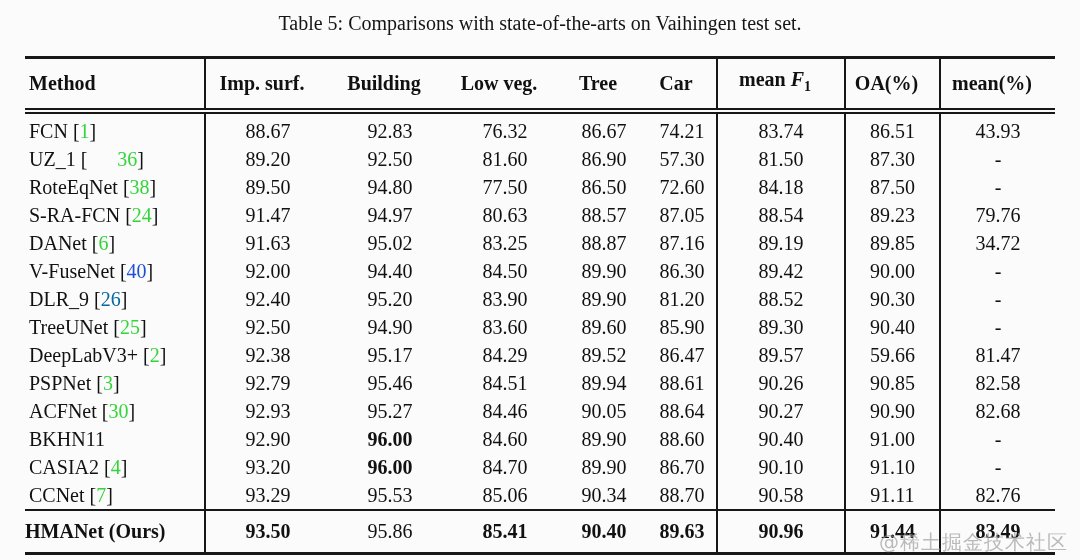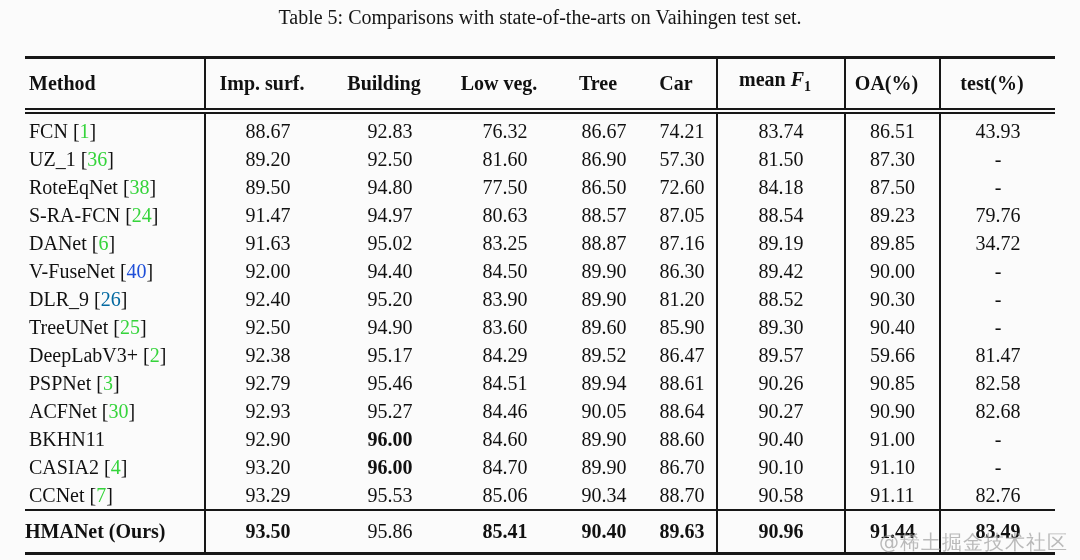--- a/index.html
+++ b/index.html
@@ -9,21 +9,21 @@
     width: 1080px;
     height: 560px;
     background: #fbfbfb;
     font-family: "Liberation Serif", serif;
     color: #111111;
     overflow: hidden;
   }
   .caption {
     text-align: center;
     font-size: 20px;
-    padding-top: 6px;
+    padding-top: 12px;
     color: #151515;
   }
   table.tbl {
     position: absolute;
     left: 25px;
     top: 56px;
     width: 1030px;
     border-collapse: collapse;
     table-layout: fixed;
     border-top: 3px solid #171717;
@@ -87,37 +87,37 @@
     <thead>
       <tr>
           <th class="method-col sep-right">Method</th>
           <th class="">Imp. surf.</th>
           <th class="">Building</th>
           <th class="">Low veg.</th>
           <th class="">Tree</th>
           <th class="sep-right">Car</th>
           <th class="sep-right">mean <span class="mathf">F</span><sub class="mathsub">1</sub></th>
           <th class="sep-right">OA(%)</th>
-          <th class="">test(%)</th>
+          <th class="">mean(%)</th>
         </tr>
     </thead>
     <tbody>
         <tr>
           <td class="method-col sep-right"><span>FCN</span> [<span class="cite" style="color: rgb(53, 212, 59);">1</span>]</td>
           <td class="">88.67</td>
           <td class="">92.83</td>
           <td class="">76.32</td>
           <td class="">86.67</td>
           <td class="sep-right">74.21</td>
           <td class="sep-right">83.74</td>
           <td class="sep-right">86.51</td>
           <td class="">43.93</td>
         </tr>
         <tr>
-          <td class="method-col sep-right"><span>UZ_1</span> [<span class="cite" style="color: rgb(53, 212, 59);">36</span>]</td>
+          <td class="method-col sep-right"><span>UZ_1</span> [<span class="cite" style="color: rgb(53, 212, 59); margin-left: 30px;">36</span>]</td>
           <td class="">89.20</td>
           <td class="">92.50</td>
           <td class="">81.60</td>
           <td class="">86.90</td>
           <td class="sep-right">57.30</td>
           <td class="sep-right">81.50</td>
           <td class="sep-right">87.30</td>
           <td class="">-</td>
         </tr>
         <tr>

